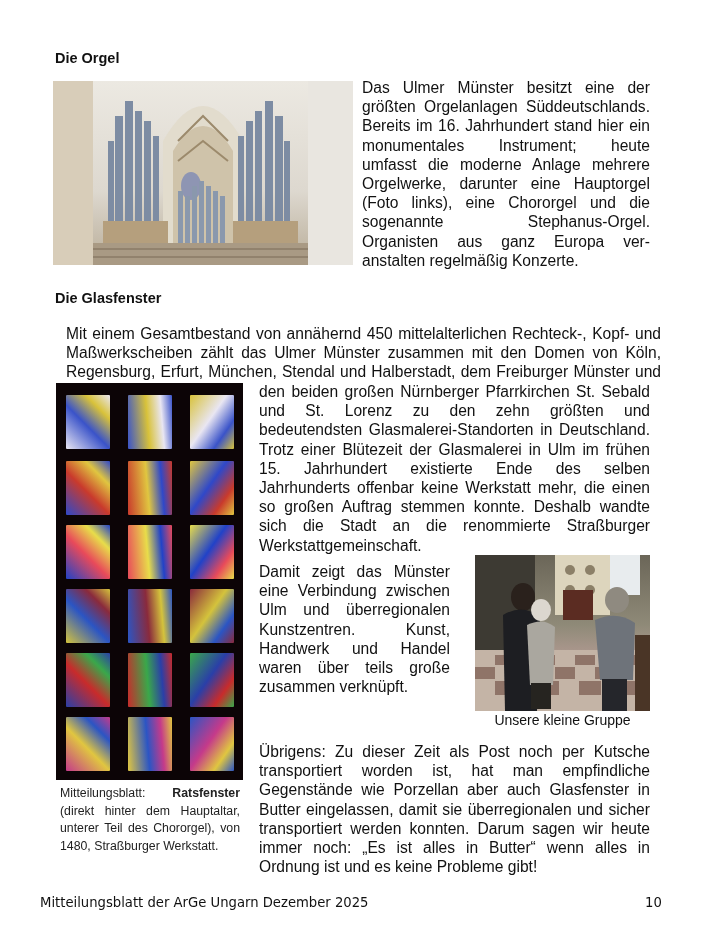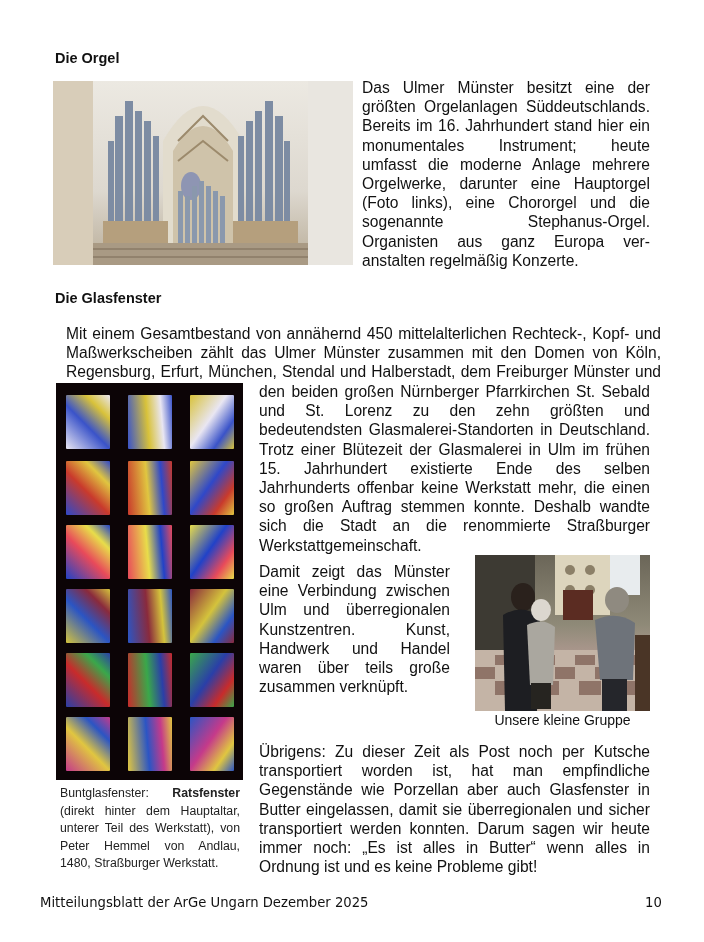--- a/index.html
+++ b/index.html
@@ -115,24 +115,23 @@
     <div class="pane" style="left: 134px; top: 206px; background: linear-gradient(125deg, rgb(138, 42, 60) 0%, rgb(212, 195, 60) 45%, rgb(43, 85, 196) 75%, rgb(138, 42, 60) 100%);"></div>
     <div class="pane" style="left: 10px; top: 270px; background: linear-gradient(45deg, rgb(42, 63, 168) 0%, rgb(200, 43, 43) 45%, rgb(58, 168, 74) 75%, rgb(42, 63, 168) 100%);"></div>
     <div class="pane" style="left: 72px; top: 270px; background: linear-gradient(85deg, rgb(200, 43, 43) 0%, rgb(58, 168, 74) 45%, rgb(42, 63, 168) 75%, rgb(200, 43, 43) 100%);"></div>
     <div class="pane" style="left: 134px; top: 270px; background: linear-gradient(125deg, rgb(58, 168, 74) 0%, rgb(42, 63, 168) 45%, rgb(200, 43, 43) 75%, rgb(58, 168, 74) 100%);"></div>
     <div class="pane" style="left: 10px; top: 334px; background: linear-gradient(45deg, rgb(197, 58, 138) 0%, rgb(224, 198, 64) 45%, rgb(43, 85, 196) 75%, rgb(197, 58, 138) 100%);"></div>
     <div class="pane" style="left: 72px; top: 334px; background: linear-gradient(85deg, rgb(224, 198, 64) 0%, rgb(43, 85, 196) 45%, rgb(197, 58, 138) 75%, rgb(224, 198, 64) 100%);"></div>
     <div class="pane" style="left: 134px; top: 334px; background: linear-gradient(125deg, rgb(43, 85, 196) 0%, rgb(197, 58, 138) 45%, rgb(224, 198, 64) 75%, rgb(43, 85, 196) 100%);"></div>
   </div>
 
 <div class="abs cap" style="left:60px;top:785px;width:180px;">
-  <div class="just-last"><span>Buntglasfenster: </span><b>Ratsfenster</b></div>
+  <div class="just-last"><span>Mitteilungsblatt: </span><b>Ratsfenster</b></div>
   <div class="just-last">(direkt hinter dem Hauptaltar,</div>
-  <div class="just-last">unterer Teil des Werkstatt), von</div>
-  <div class="just-last">Peter Hemmel von Andlau,</div>
+  <div class="just-last">unterer Teil des Chororgel), von</div>
   <div>1480, Straßburger Werkstatt.</div>
 </div>
 
 <div class="abs txt" style="left:259px;top:382px;width:391px;">
   <p class="just-last">den beiden großen Nürnberger Pfarrkirchen St. Sebald</p>
   <p class="just-last">und St. Lorenz zu den zehn größten und</p>
   <p class="just-last">bedeutendsten Glasmalerei-Standorten in Deutschland.</p>
   <p class="just-last">Trotz einer Blütezeit der Glasmalerei in Ulm im frühen</p>
   <p class="just-last">15. Jahrhundert existierte Ende des selben</p>
   <p class="just-last">Jahrhunderts offenbar keine Werkstatt mehr, die einen</p>

